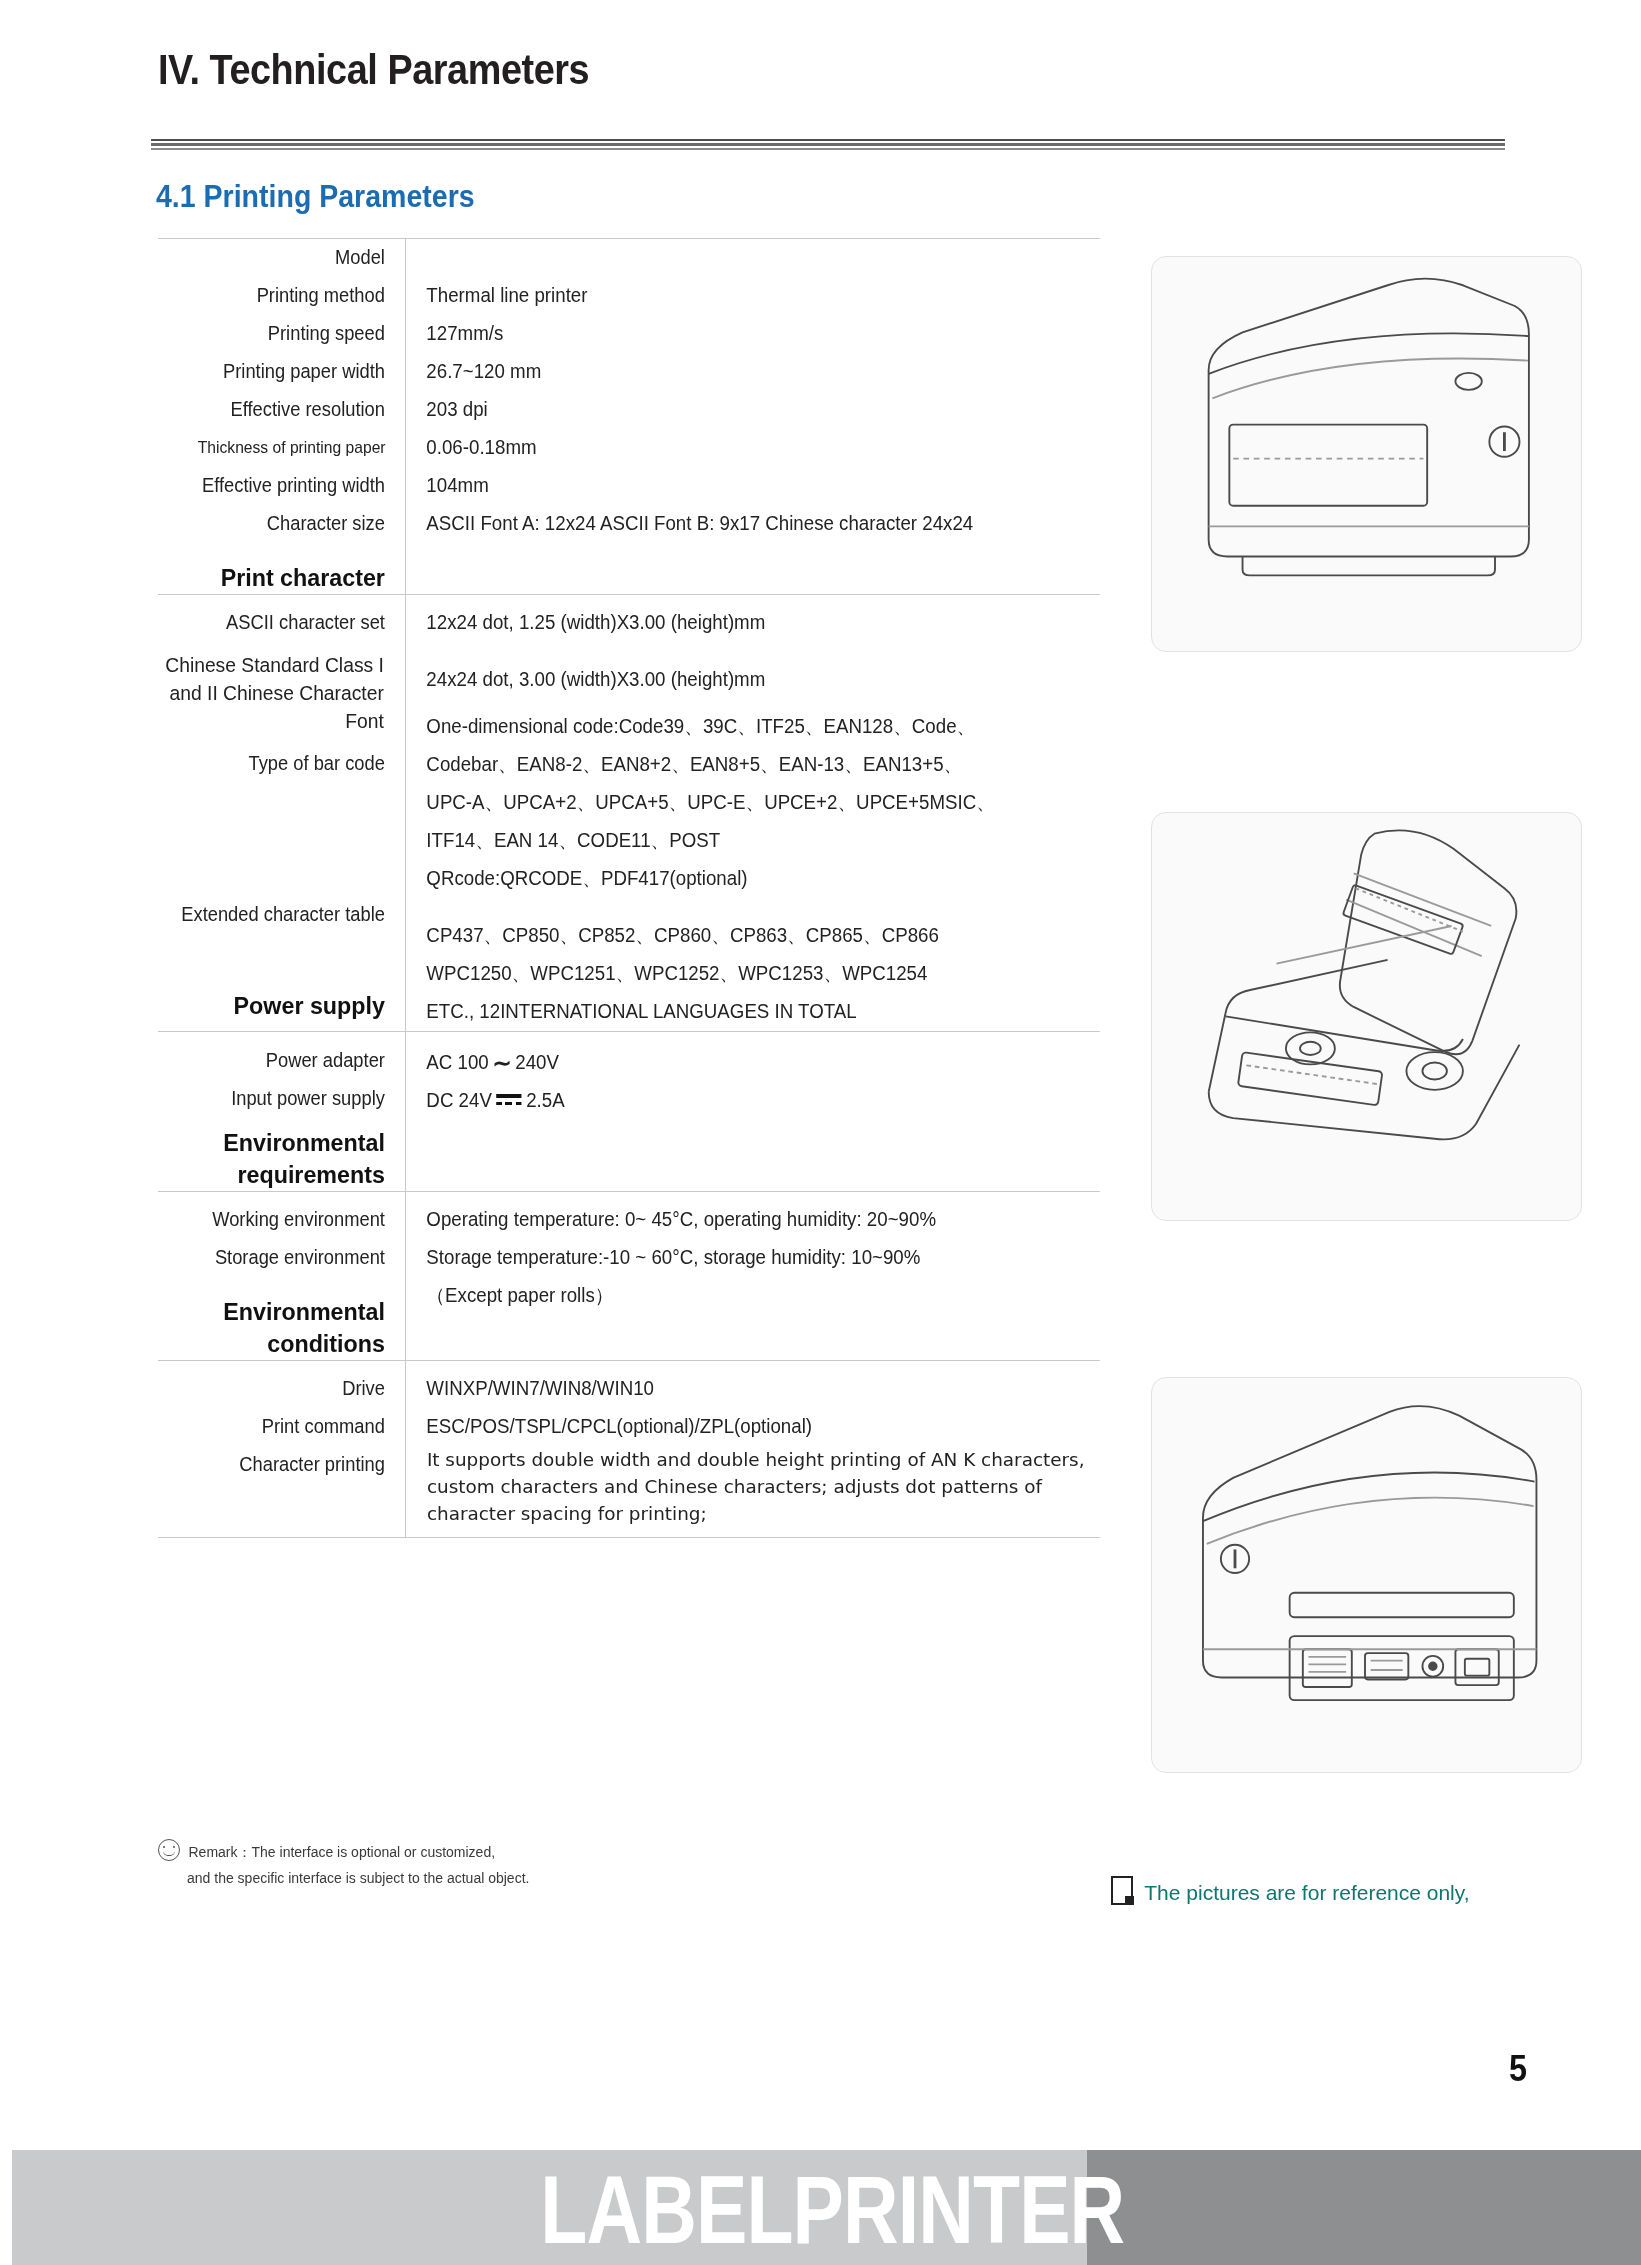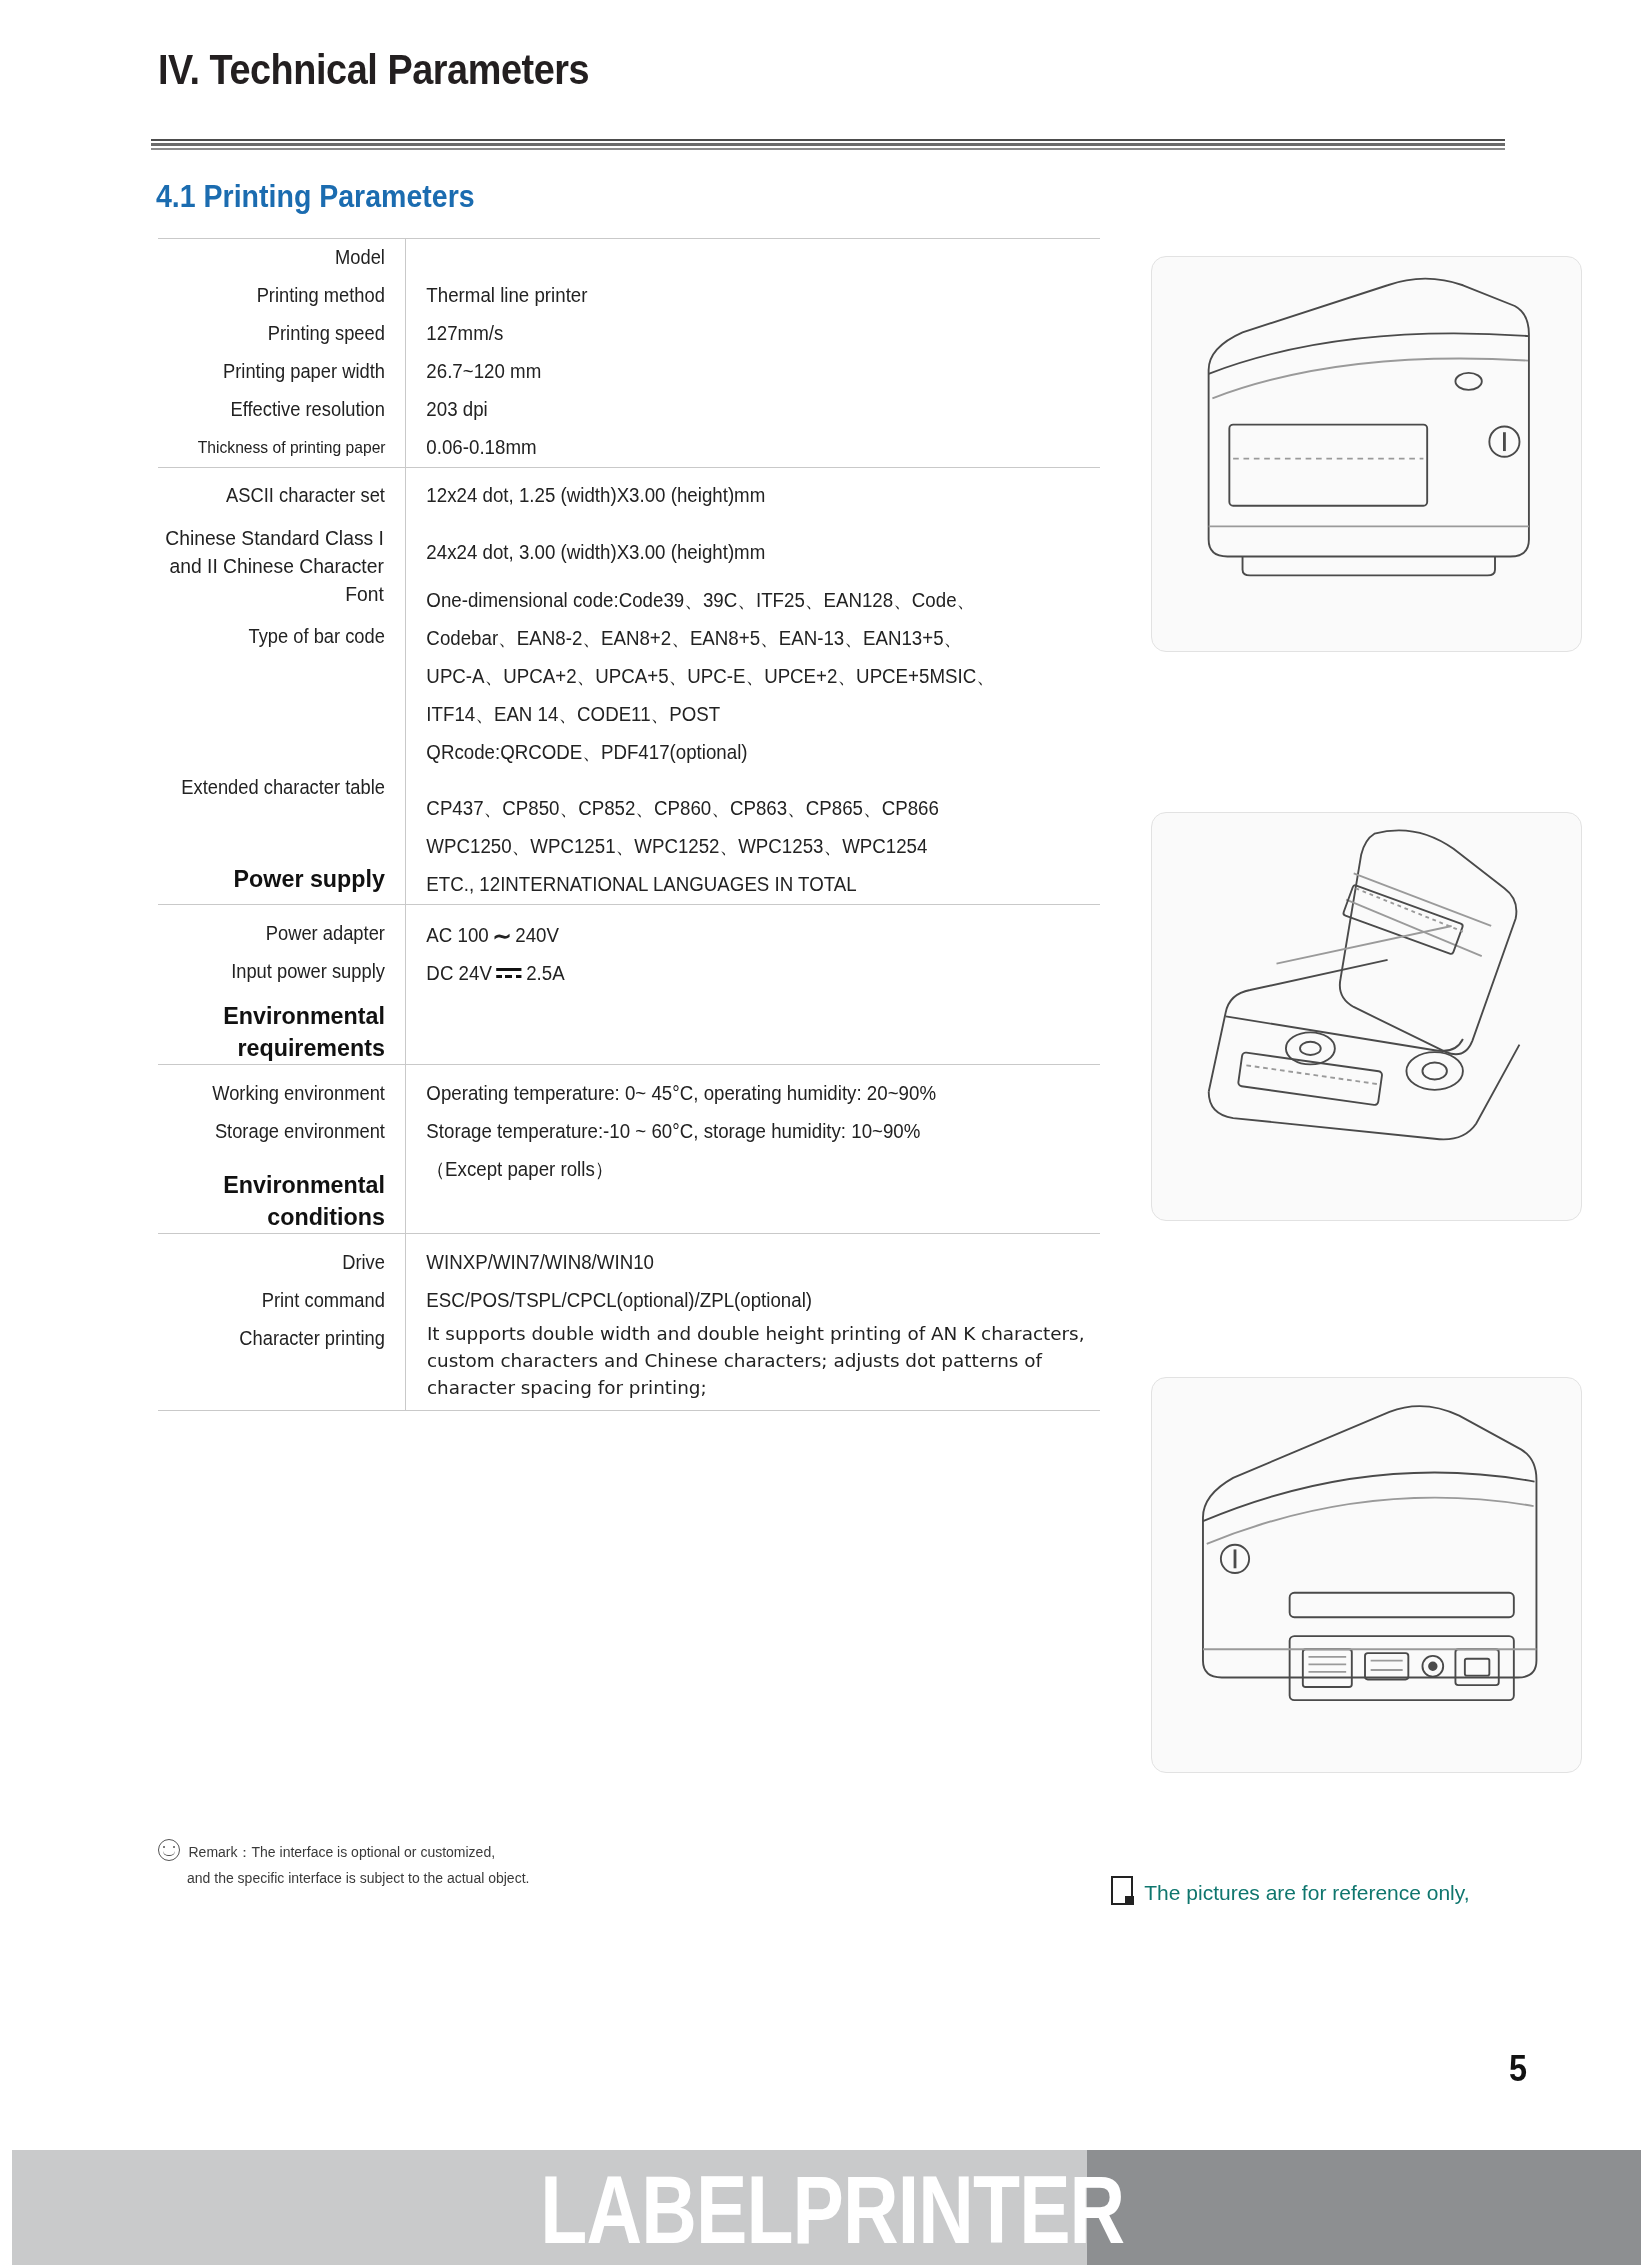--- a/index.html
+++ b/index.html
@@ -175,20 +175,39 @@
           <td class="col-r">
             <span class="val">203 dpi</span>
           </td>
         </tr>
         <tr>
           <td class="col-l">
             <span class="lbl tiny">Thickness of printing paper</span>
           </td>
           <td class="col-r">
             <span class="val">0.06-0.18mm</span>
+          </td>
+        </tr>
+        <tr>
+          <td class="col-l">
+            <span class="lbl">Effective printing width</span>
+          </td>
+          <td class="col-r">
+            <span class="val">104mm</span>
+          </td>
+        </tr>
+        <tr>
+          <td class="col-l">
+            <span class="lbl">Character size</span>
+            <span class="sp"></span>
+            <span class="sp"></span>
+            <span class="grp">Print character</span>
+          </td>
+          <td class="col-r">
+            <span class="val">ASCII Font A: 12x24 ASCII Font B: 9x17 Chinese character 24x24</span>
           </td>
         </tr>
 
         <tr>
           <td class="col-l hr-top">
             <span class="sp"></span>
             <span class="lbl">ASCII character set</span>
             <span class="sp"></span>
             <span class="lbl multi">Chinese Standard Class I and II Chinese Character Font</span>
             <span class="sp"></span>

